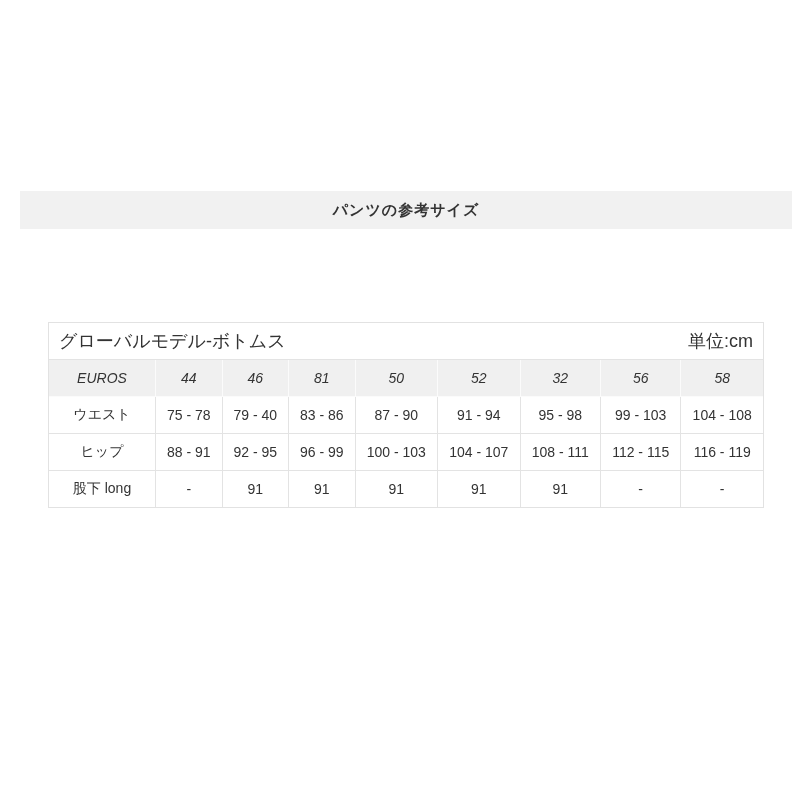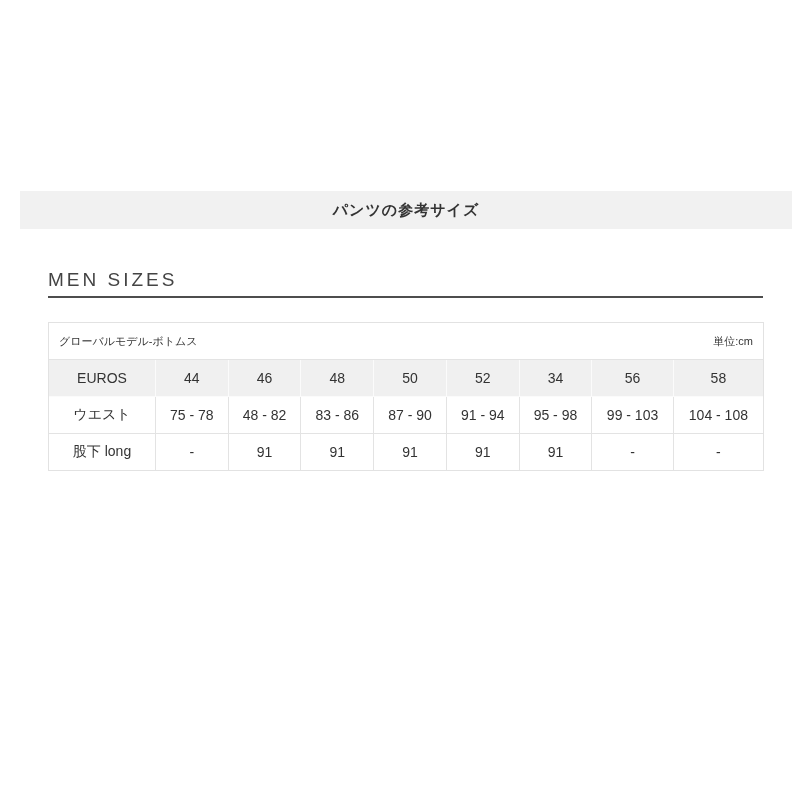--- a/index.html
+++ b/index.html
@@ -81,87 +81,95 @@
   }
   table.size-table td:last-child { border-right: none; }
   table.size-table tr:last-child td { border-bottom: none; }
 
   td.lab { width: 86px; }
 
   tr.gray td {
     background: #f0f0f0;
     border-right-color: #fbfbfb;
   }
-  tr.gray.mid td { border-bottom-color: #fbfbfb; }
+  tr.gray.mid td { border-bottom-color: #fbfbfb; font-style: italic; }
 
   td.cap {
     background: #f0f0f0;
     height: 38px;
     padding: 0 12px;
     border-bottom: 1px solid #e3e3e3;
     border-right: none;
   }
   .cap-flex {
     display: flex;
     justify-content: space-between;
     align-items: center;
-    font-size: 11px;
+    font-size: 18px;
     color: #333333;
   }
 </style>
 </head>
 <body>
 
 <div class="page">
 
   <div class="band">
     <span class="band-title">パンツの参考サイズ</span>
   </div>
 
-  <div class="section-head">
-    <span class="section-title">MEN SIZES</span>
-  </div>
 
   <div class="tbl-wrap">
     <table class="size-table">
       <tbody>
         <tr>
           <td class="cap" colspan="9">
             <div class="cap-flex">
               <span>グローバルモデル-ボトムス</span>
               <span>単位:cm</span>
             </div>
           </td>
         </tr>
 
         <tr class="gray mid">
           <td class="lab">EUROS</td>
           <td>44</td>
           <td>46</td>
-          <td>48</td>
+          <td>81</td>
           <td>50</td>
           <td>52</td>
-          <td>34</td>
+          <td>32</td>
           <td>56</td>
           <td>58</td>
         </tr>
 
 
         <tr>
           <td class="lab">ウエスト</td>
           <td>75 - 78</td>
-          <td>48 - 82</td>
+          <td>79 - 40</td>
           <td>83 - 86</td>
           <td>87 - 90</td>
           <td>91 - 94</td>
           <td>95 - 98</td>
           <td>99 - 103</td>
           <td>104 - 108</td>
         </tr>
 
+        <tr>
+          <td class="lab">ヒップ</td>
+          <td>88 - 91</td>
+          <td>92 - 95</td>
+          <td>96 - 99</td>
+          <td>100 - 103</td>
+          <td>104 - 107</td>
+          <td>108 - 111</td>
+          <td>112 - 115</td>
+          <td>116 - 119</td>
+        </tr>
 
 
 
         <tr>
           <td class="lab">股下 long</td>
           <td>-</td>
           <td>91</td>
           <td>91</td>
           <td>91</td>
           <td>91</td>

